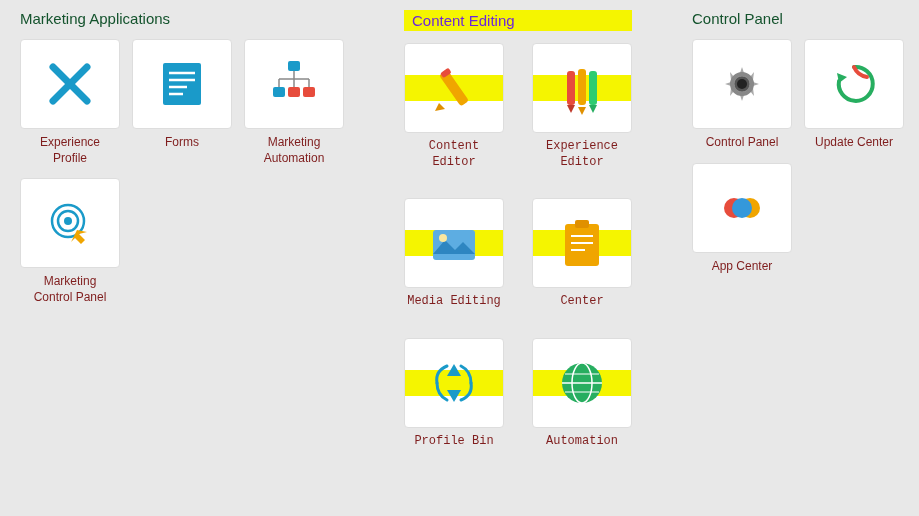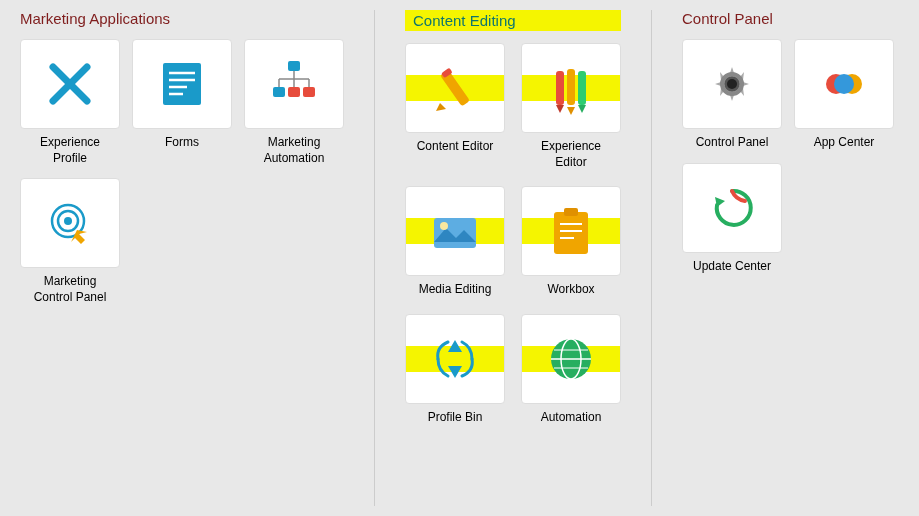--- a/index.html
+++ b/index.html
@@ -16,28 +16,28 @@
       padding: 10px 20px;
       gap: 20px;
       height: 100%;
     }
     .section {
       display: flex;
       flex-direction: column;
     }
     .section-title {
       font-size: 15px;
-      color: #7f1d1d;
+      color: #14532d;
       margin-bottom: 12px;
       font-weight: normal;
       white-space: nowrap;
     }
     .section-title.highlighted {
       background: #f5f500;
-      color: #0f766e;
+      color: #6d28d9;
       padding: 2px 8px;
       font-size: 15px;
     }
     .app-card {
       display: flex;
       flex-direction: column;
       align-items: center;
       cursor: pointer;
     }
     .icon-box {
@@ -60,21 +60,21 @@
       background: #f5f500;
       z-index: 0;
     }
     .icon-box svg, .icon-box .icon-inner {
       position: relative;
       z-index: 1;
     }
     .app-label {
       margin-top: 6px;
       font-size: 12px;
-      color: #000000;
+      color: #7f1d1d;
       text-align: center;
       line-height: 1.3;
     }
 
     
     .section-divider {
       width: 1px;
       background: #ccc;
       margin: 0 10px;
       align-self: stretch;
@@ -152,21 +152,21 @@
         <div class="app-label">Marketing<br>Control Panel</div>
       </div>
 
     </div>
   </div>
 
   <div class="section-divider"></div>
 
   <div class="section">
     <div class="section-title highlighted">Content Editing</div>
-    <div style="display:grid; grid-template-columns: repeat(2,100px); gap:16px;">
+    <div style="display:grid; grid-template-columns: repeat(2,100px); gap:28px;font-family:Liberation Mono, monospace;">
 
       <div class="app-card">
         <div class="icon-box highlighted">
           <svg class="icon-svg" viewBox="0 0 54 54" style="position:relative;z-index:1">
 
             <rect x="22" y="8" width="10" height="38" rx="3" transform="rotate(-35 27 27)" fill="#f0a500"></rect>
             <polygon points="12,42 18,48 8,50" fill="#e09000"></polygon>
             <rect x="24" y="7" width="10" height="6" rx="2" transform="rotate(-35 27 27)" fill="#e74c3c"></rect>
           </svg>
         </div>
@@ -204,21 +204,21 @@
         <div class="icon-box highlighted">
           <svg class="icon-svg" viewBox="0 0 54 54" style="position:relative;z-index:1">
 
             <rect x="10" y="8" width="34" height="42" rx="3" fill="#f0a500"></rect>
             <line x1="16" y1="20" x2="38" y2="20" stroke="#fff" stroke-width="2"></line>
             <line x1="16" y1="27" x2="38" y2="27" stroke="#fff" stroke-width="2"></line>
             <line x1="16" y1="34" x2="30" y2="34" stroke="#fff" stroke-width="2"></line>
             <rect x="20" y="4" width="14" height="8" rx="2" fill="#e09000"></rect>
           </svg>
         </div>
-        <div class="app-label">Workbox</div>
+        <div class="app-label">Center</div>
       </div>
 
       <div class="app-card">
         <div class="icon-box highlighted">
           <svg class="icon-svg" viewBox="0 0 54 54" style="position:relative;z-index:1">
 
             <path d="M27 8 L20 20 L34 20 Z" fill="#1a9ac9"></path>
             <path d="M27 46 L20 34 L34 34 Z" fill="#1a9ac9"></path>
 
             <path d="M10 27 Q8 15 20 10" fill="none" stroke="#1a9ac9" stroke-width="3" stroke-linecap="round"></path>
@@ -271,37 +271,37 @@
             <circle cx="27" cy="27" r="5" fill="#222"></circle>
           </svg>
         </div>
         <div class="app-label">Control Panel</div>
       </div>
 
       <div class="app-card">
         <div class="icon-box">
           <svg class="icon-svg" viewBox="0 0 54 54">
 
+            <path d="M27 10 A17 17 0 1 1 12 24" fill="none" stroke="#27ae60" stroke-width="4" stroke-linecap="round"></path>
+            <polygon points="10,16 12,26 20,20" fill="#27ae60"></polygon>
+            <path d="M27 10 A17 17 0 0 0 40 20" fill="none" stroke="#e74c3c" stroke-width="4" stroke-linecap="round"></path>
+          </svg>
+        </div>
+        <div class="app-label">Update Center</div>
+      </div>
+
+      <div class="app-card">
+        <div class="icon-box">
+          <svg class="icon-svg" viewBox="0 0 54 54">
+
             <circle cx="19" cy="27" r="10" fill="#e74c3c"></circle>
             <circle cx="35" cy="27" r="10" fill="#f0a500"></circle>
             <circle cx="27" cy="27" r="10" fill="#3498db"></circle>
           </svg>
         </div>
         <div class="app-label">App Center</div>
       </div>
 
-      <div class="app-card">
-        <div class="icon-box">
-          <svg class="icon-svg" viewBox="0 0 54 54">
-
-            <path d="M27 10 A17 17 0 1 1 12 24" fill="none" stroke="#27ae60" stroke-width="4" stroke-linecap="round"></path>
-            <polygon points="10,16 12,26 20,20" fill="#27ae60"></polygon>
-            <path d="M27 10 A17 17 0 0 0 40 20" fill="none" stroke="#e74c3c" stroke-width="4" stroke-linecap="round"></path>
-          </svg>
-        </div>
-        <div class="app-label">Update Center</div>
-      </div>
-
 
     </div>
   </div>
 
 </div>
 
 </body></html>

